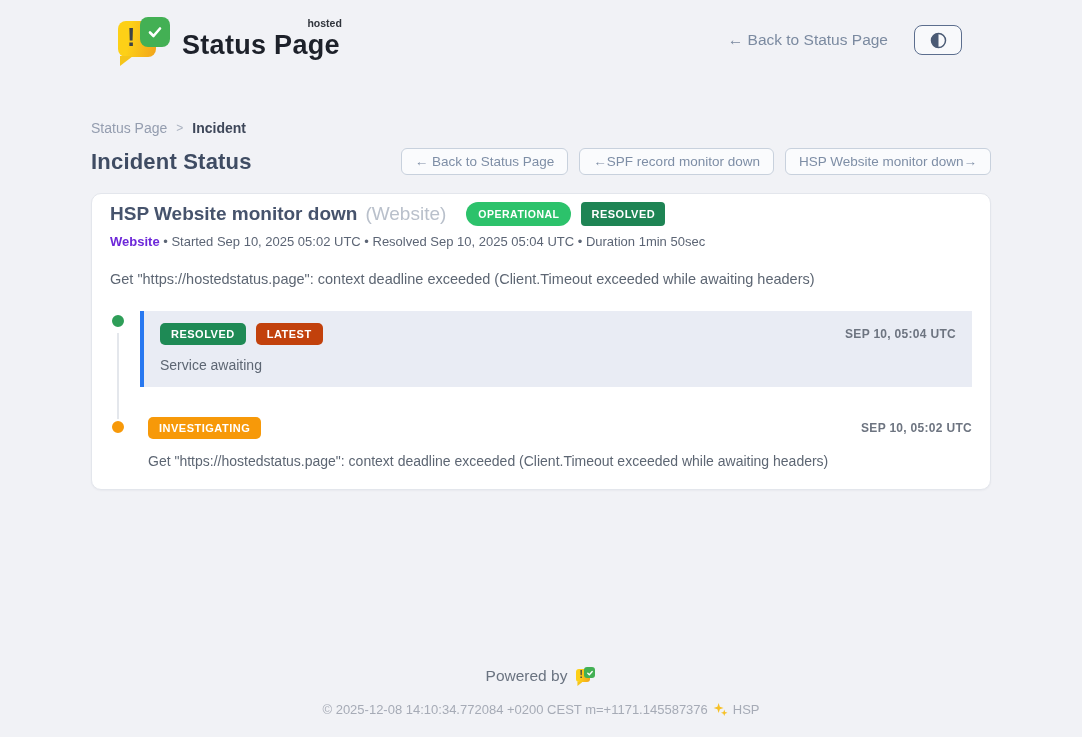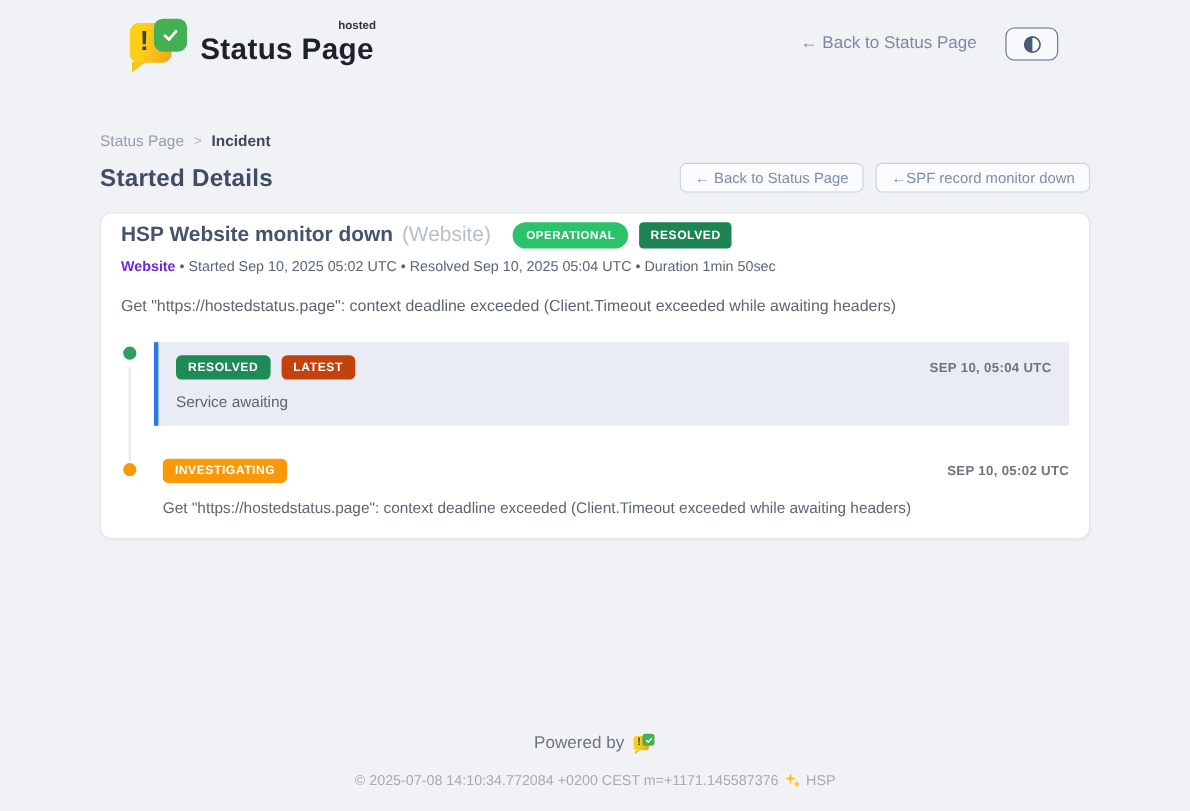--- a/index.html
+++ b/index.html
@@ -159,24 +159,25 @@
 
 <div class="main">
 
   <div class="breadcrumb">
     <span class="bc-root">Status Page</span>
     <span class="bc-sep">&gt;</span>
     <span class="bc-current">Incident</span>
   </div>
 
   <div class="title-row">
-    <h1 class="page-title">Started Details</h1>
+    <h1 class="page-title">Incident Status</h1>
     <div class="nav-btns">
       <button class="nav-btn">← Back to Status Page</button>
       <button class="nav-btn">←SPF record monitor down</button>
+      <button class="nav-btn">HSP Website monitor down→</button>
     </div>
   </div>
 
   <div class="card">
     <div class="card-title-row">
       <span class="incident-title">HSP Website monitor down</span>
       <span class="incident-component">(Website)</span>
       <span class="badges-hdr">
         <span class="badge badge-operational">OPERATIONAL</span>
         <span class="badge badge-resolved-hdr">RESOLVED</span>
@@ -227,21 +228,21 @@
       <span class="mini-yellow"></span>
       <span class="mini-excl">!</span>
       <span class="mini-green">
         <svg width="8" height="8" viewBox="0 0 18 18">
             <polyline points="4,9.5 7.5,13 14,5.5" fill="none" stroke="#ffffff" stroke-width="3" stroke-linecap="round" stroke-linejoin="round"></polyline>
           </svg>
       </span>
     </span>
   </div>
   <div class="copyright">
-    <span>© 2025-07-08 14:10:34.772084 +0200 CEST m=+1171.145587376</span>
+    <span>© 2025-12-08 14:10:34.772084 +0200 CEST m=+1171.145587376</span>
     <span class="sparkle">
       <svg width="15" height="15" viewBox="0 0 16 16">
           <path d="M6 1 L7.3 5 L11.3 6.3 L7.3 7.6 L6 11.6 L4.7 7.6 L0.7 6.3 L4.7 5 Z" fill="#f6c026"></path>
           <path d="M12 8 L12.9 10.6 L15.5 11.5 L12.9 12.4 L12 15 L11.1 12.4 L8.5 11.5 L11.1 10.6 Z" fill="#f6c026"></path>
         </svg>
     </span>
     <span>HSP</span>
   </div>
 </div>
 

